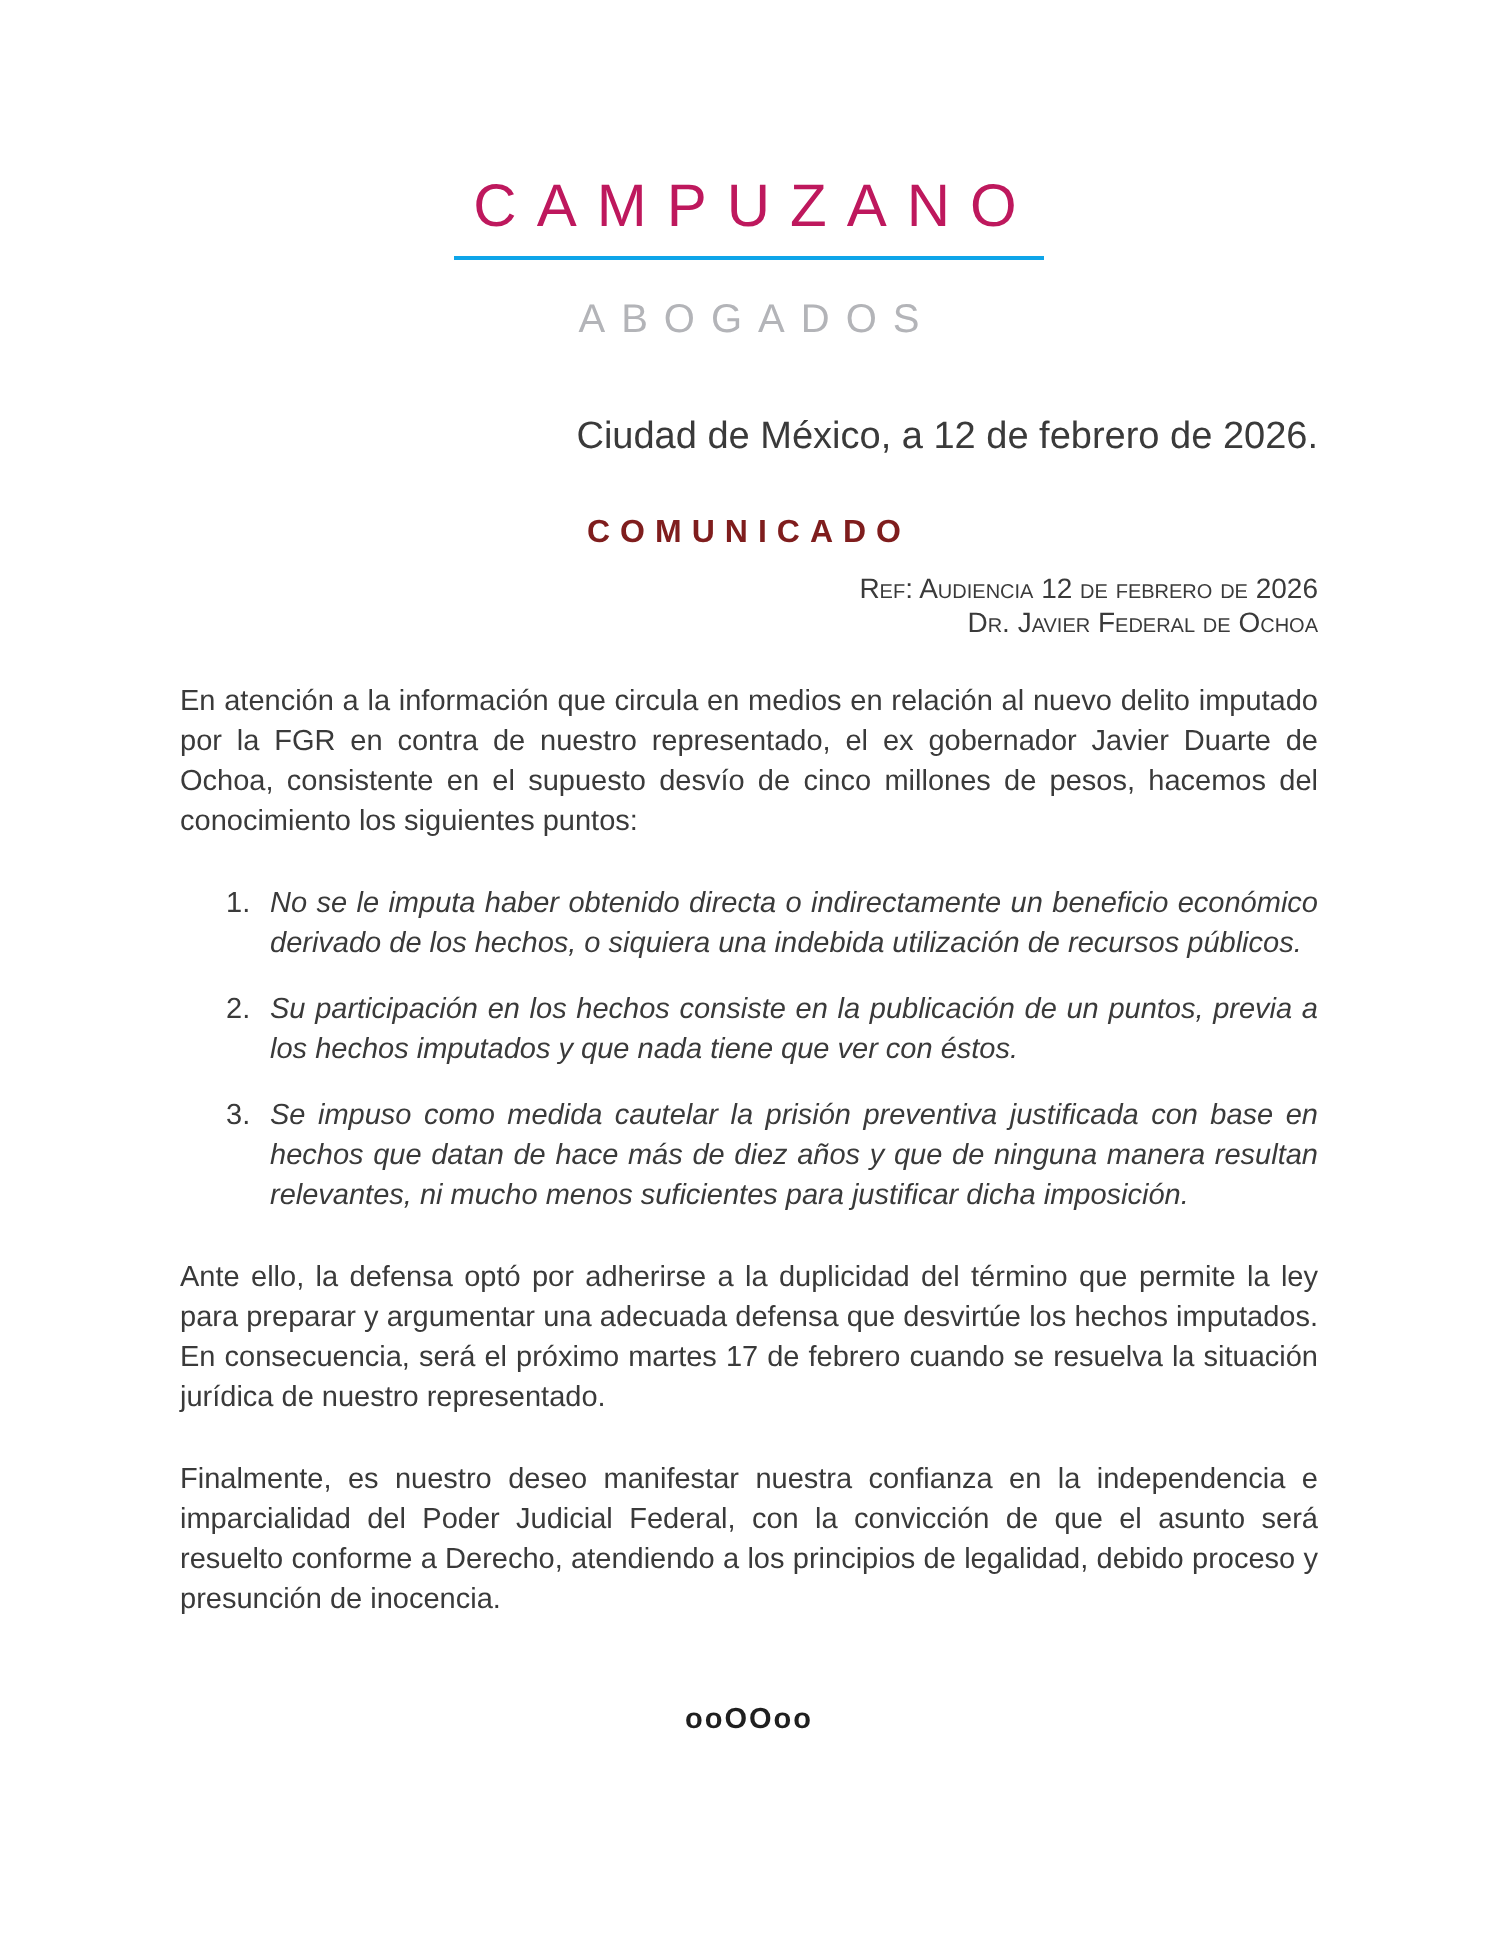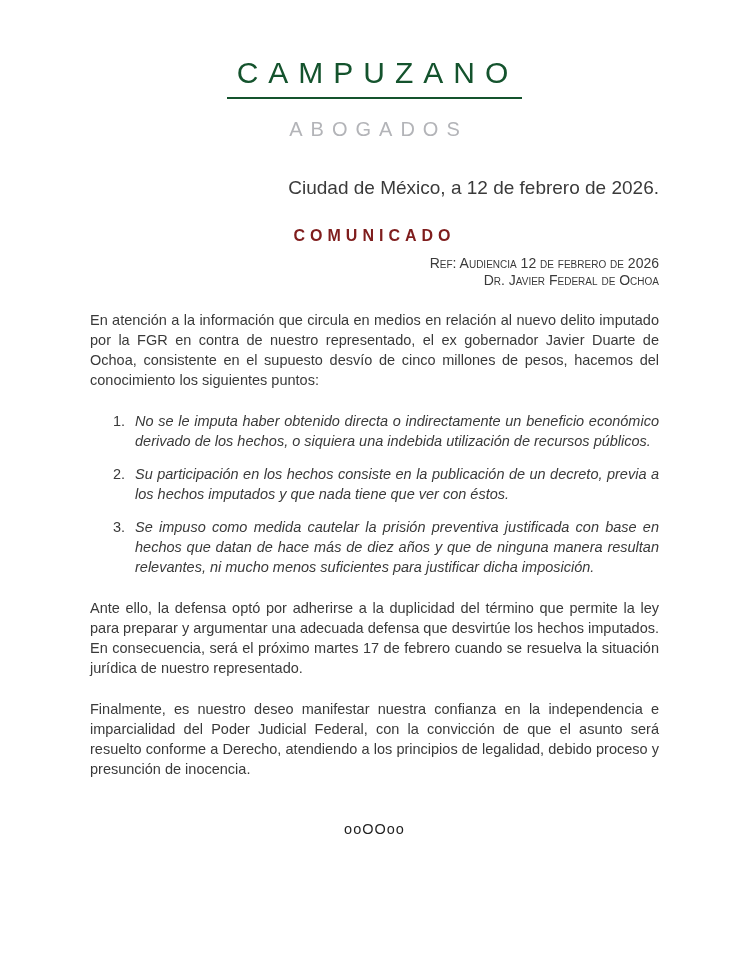--- a/index.html
+++ b/index.html
@@ -20,24 +20,25 @@
   
   .logo-block {
     padding-top: 56px;
     text-align: center;
   }
   .logo-name {
     display: inline-block;
     font-size: 30px;
     font-weight: 400;
     letter-spacing: 10px;
-    color: #14532d;
-    border-bottom: 2px solid #14532d;
+    color: #be185d;
+    border-bottom: 2px solid #0ea5e9;
     padding: 0 4px 7px 10px;
     white-space: nowrap;
+    margin-top: 31px;
   }
   .logo-subtitle {
     margin-top: 19px;
     font-size: 20px;
     letter-spacing: 8px;
     color: #b3b4b8;
     text-indent: 8px;
     white-space: nowrap;
   }
   
@@ -87,21 +88,21 @@
   .list-text {
     flex: 1;
     text-align: justify;
     font-style: italic;
   }
   
   .end-mark {
     margin-top: 42px;
     text-align: center;
     font-size: 14.5px;
-    font-weight: 400;
+    font-weight: 700;
     letter-spacing: 1px;
     color: #1f1f1f;
   }
 </style>
 </head>
 <body>
 
 <div class="page">
   <div class="content">
 
@@ -121,21 +122,21 @@
 
     <p class="para">En atención a la información que circula en medios en relación al nuevo delito imputado por la FGR en contra de nuestro representado, el ex gobernador Javier Duarte de Ochoa, consistente en el supuesto desvío de cinco millones de pesos, hacemos del conocimiento los siguientes puntos:</p>
 
     <div class="numbered-list">
       <div class="list-item">
         <span class="list-num">1.</span>
         <span class="list-text">No se le imputa haber obtenido directa o indirectamente un beneficio económico derivado de los hechos, o siquiera una indebida utilización de recursos públicos.</span>
       </div>
       <div class="list-item">
         <span class="list-num">2.</span>
-        <span class="list-text">Su participación en los hechos consiste en la publicación de un decreto, previa a los hechos imputados y que nada tiene que ver con éstos.</span>
+        <span class="list-text">Su participación en los hechos consiste en la publicación de un puntos, previa a los hechos imputados y que nada tiene que ver con éstos.</span>
       </div>
       <div class="list-item">
         <span class="list-num">3.</span>
         <span class="list-text">Se impuso como medida cautelar la prisión preventiva justificada con base en hechos que datan de hace más de diez años y que de ninguna manera resultan relevantes, ni mucho menos suficientes para justificar dicha imposición.</span>
       </div>
     </div>
 
     <p class="para">Ante ello, la defensa optó por adherirse a la duplicidad del término que permite la ley para preparar y argumentar una adecuada defensa que desvirtúe los hechos imputados. En consecuencia, será el próximo martes 17 de febrero cuando se resuelva la situación jurídica de nuestro representado.</p>
 
     <p class="para">Finalmente, es nuestro deseo manifestar nuestra confianza en la independencia e imparcialidad del Poder Judicial Federal, con la convicción de que el asunto será resuelto conforme a Derecho, atendiendo a los principios de legalidad, debido proceso y presunción de inocencia.</p>

